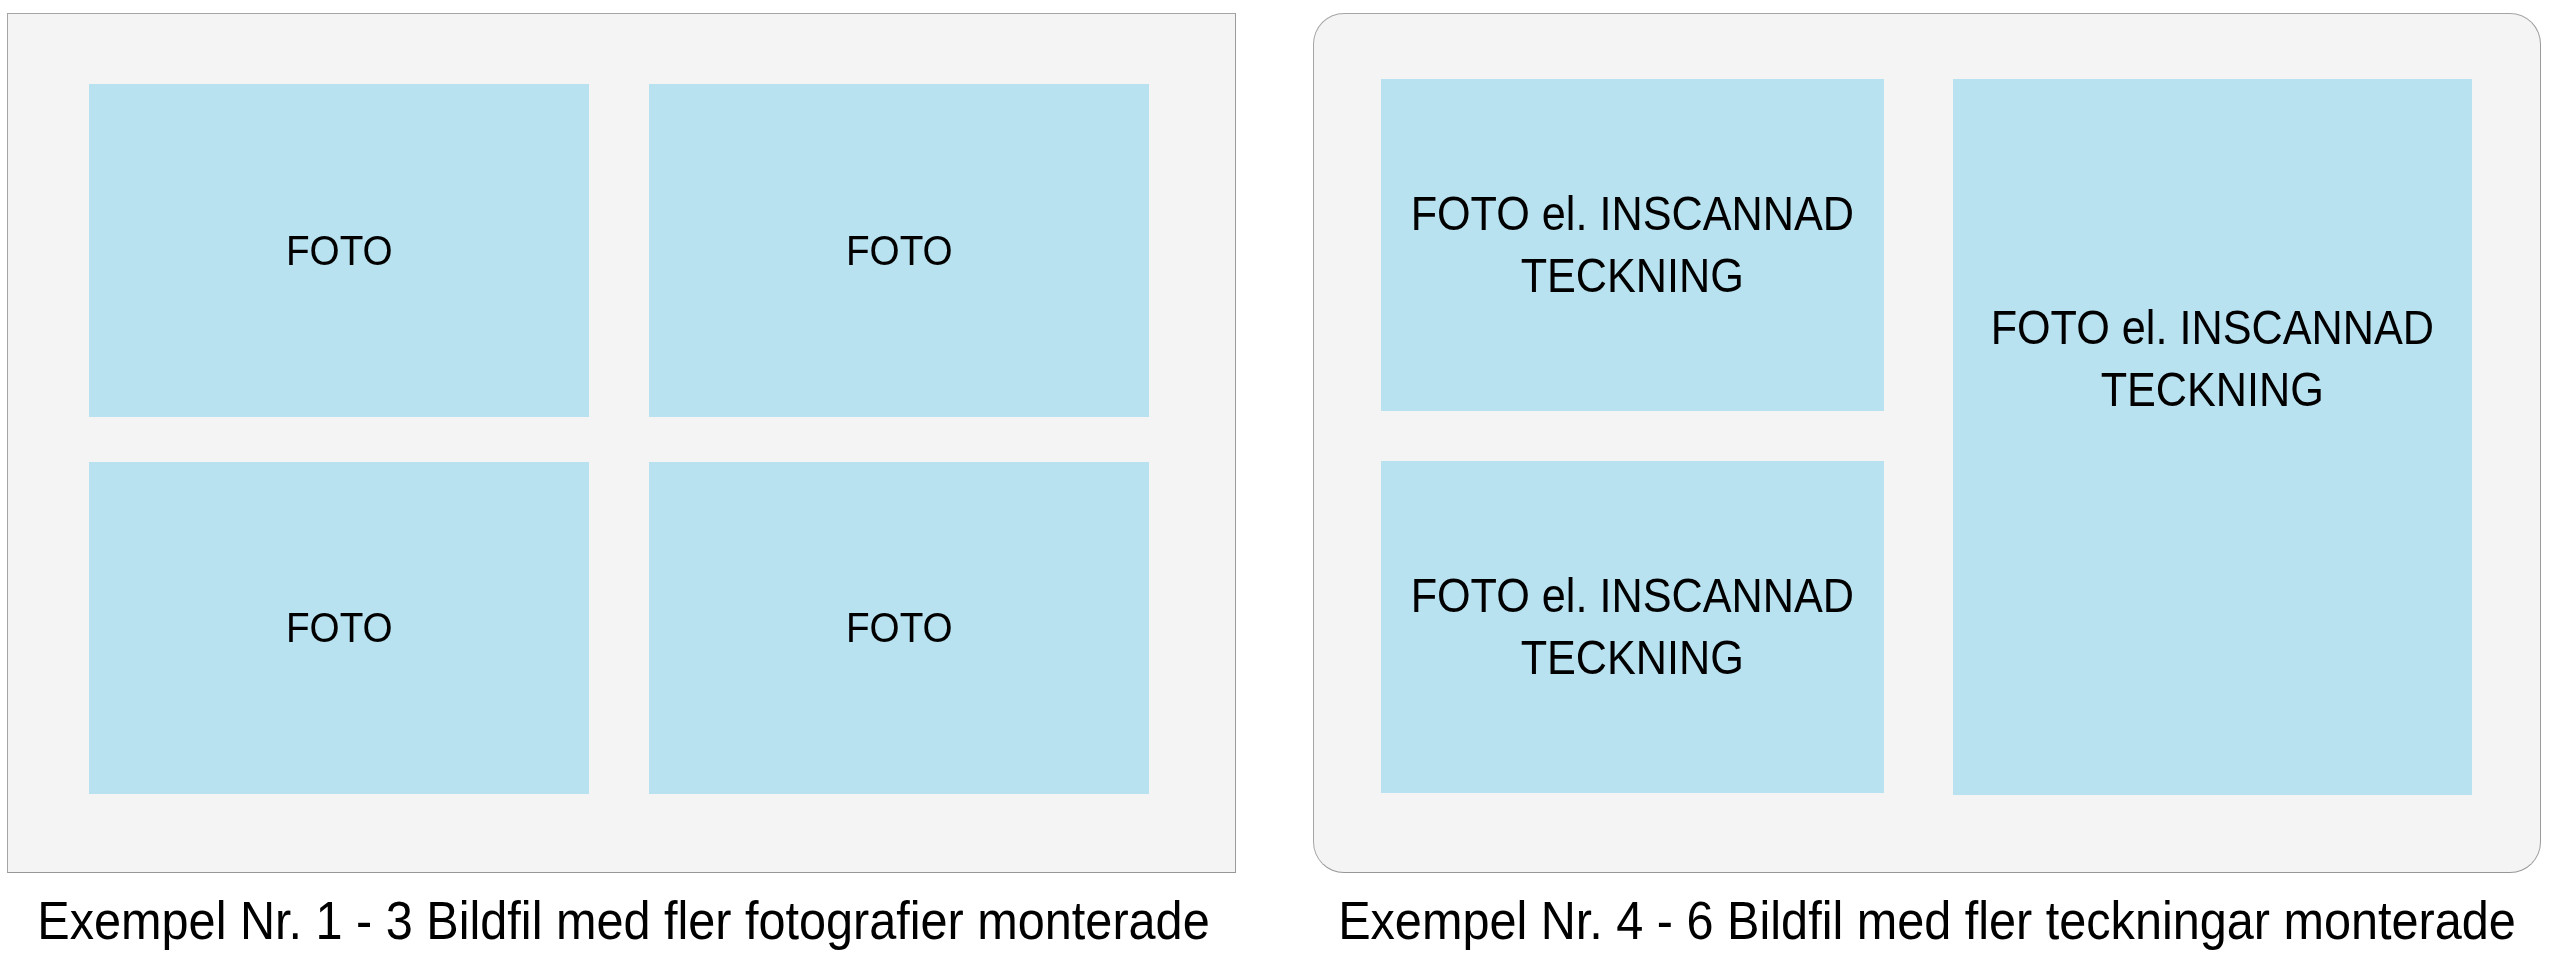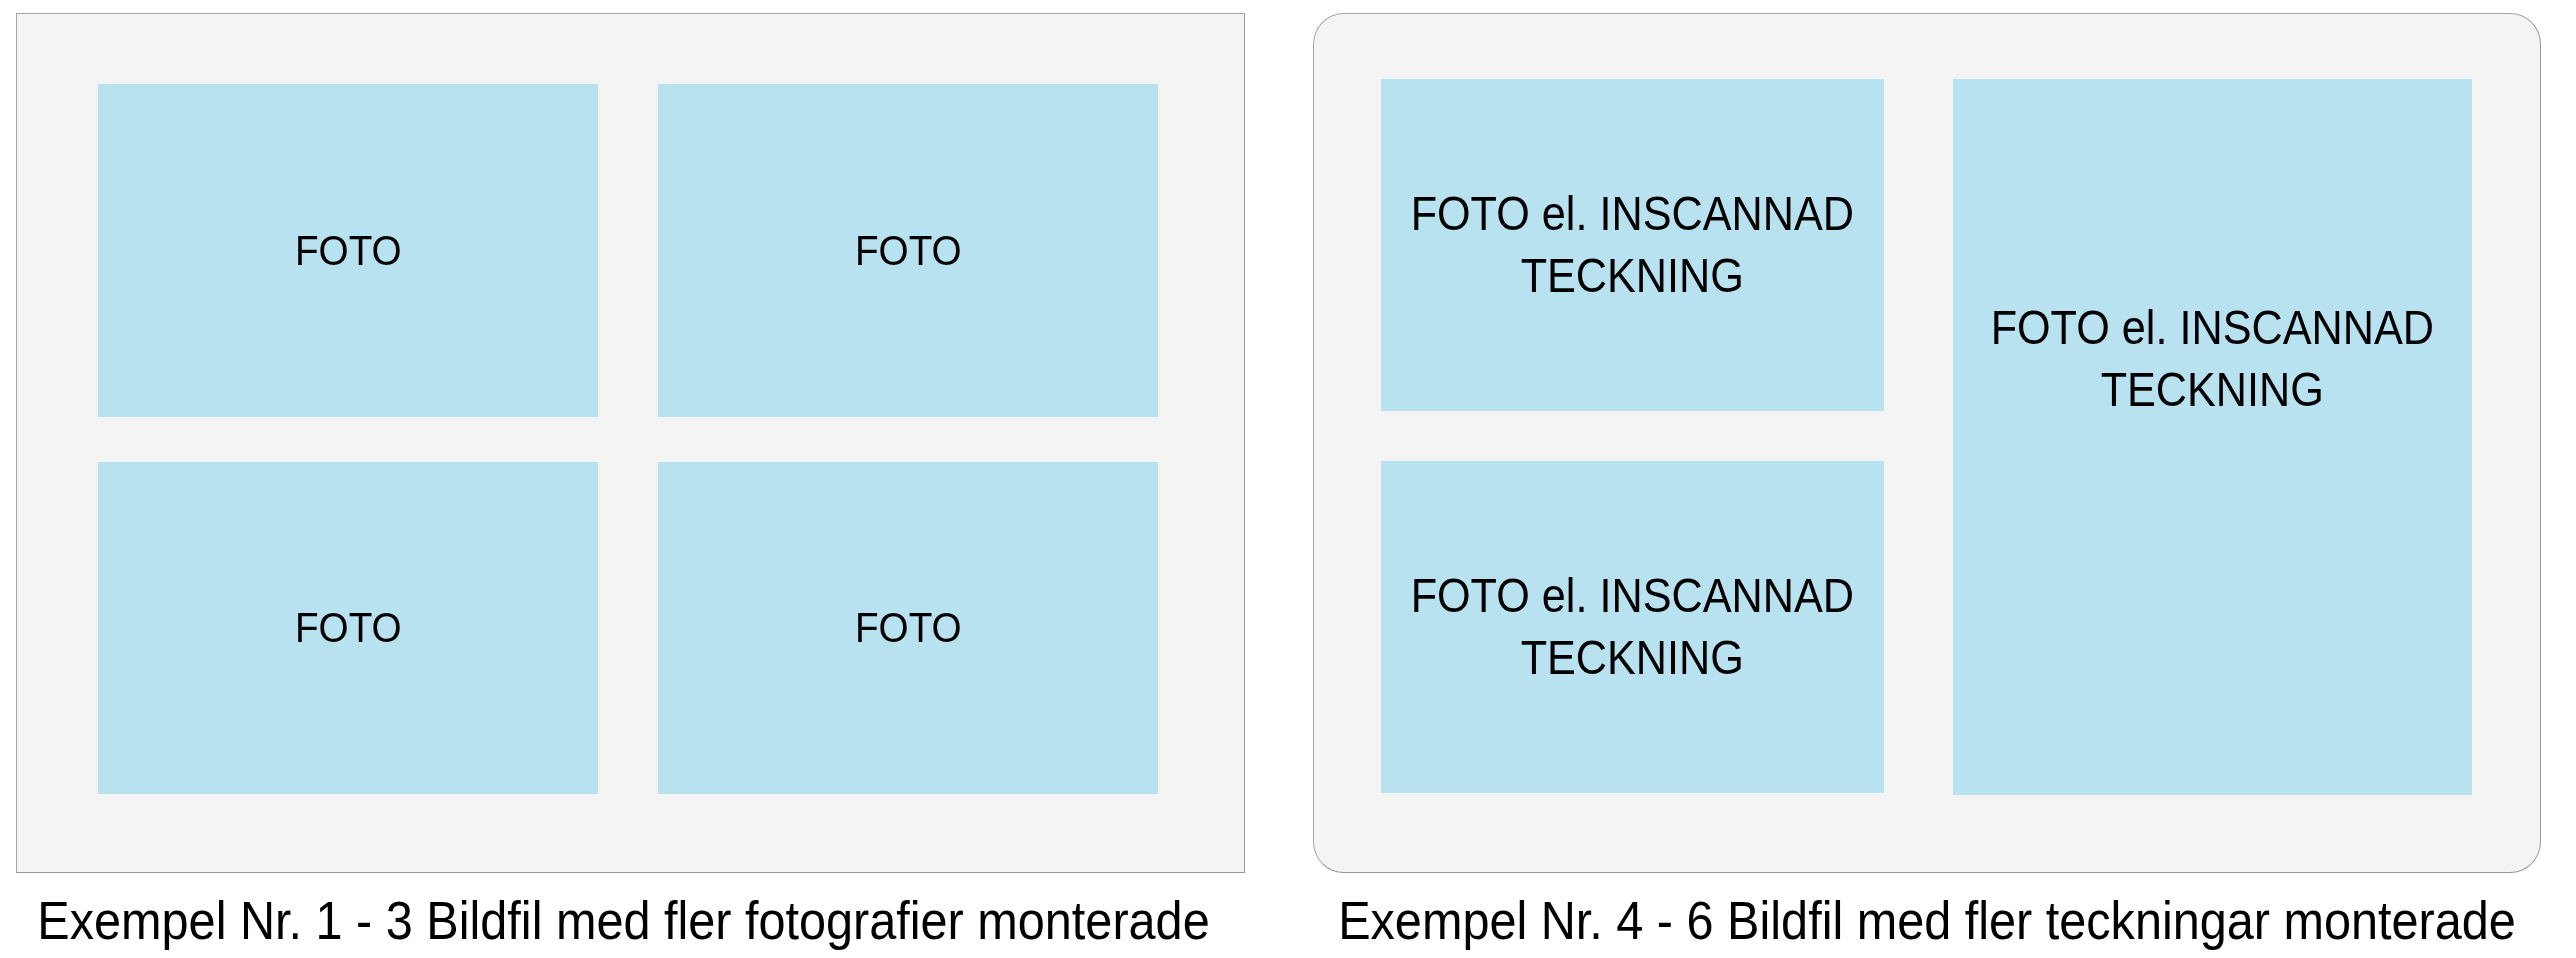--- a/index.html
+++ b/index.html
@@ -25,21 +25,21 @@
   }
   .panel {
     position: absolute;
     top: 13px;
     height: 860px;
     background: var(--panel-bg);
     border: 1.7px solid var(--panel-border);
     border-bottom-color: #979797;
     border-right-color: #9b9b9b;
   }
-  .panel--left  { left: 16px;   width: 1229px; padding-left: 48px; }
+  .panel--left  { left: 7px;   width: 1229px; padding-left: 48px; }
   .panel--right { left: 1313px; width: 1228px; border-radius: 31px; }
 
   .pbox {
     position: absolute;
     background: var(--box-fill);
     display: flex;
     flex-direction: column;
     justify-content: center;
     align-items: center;
     overflow: visible;

